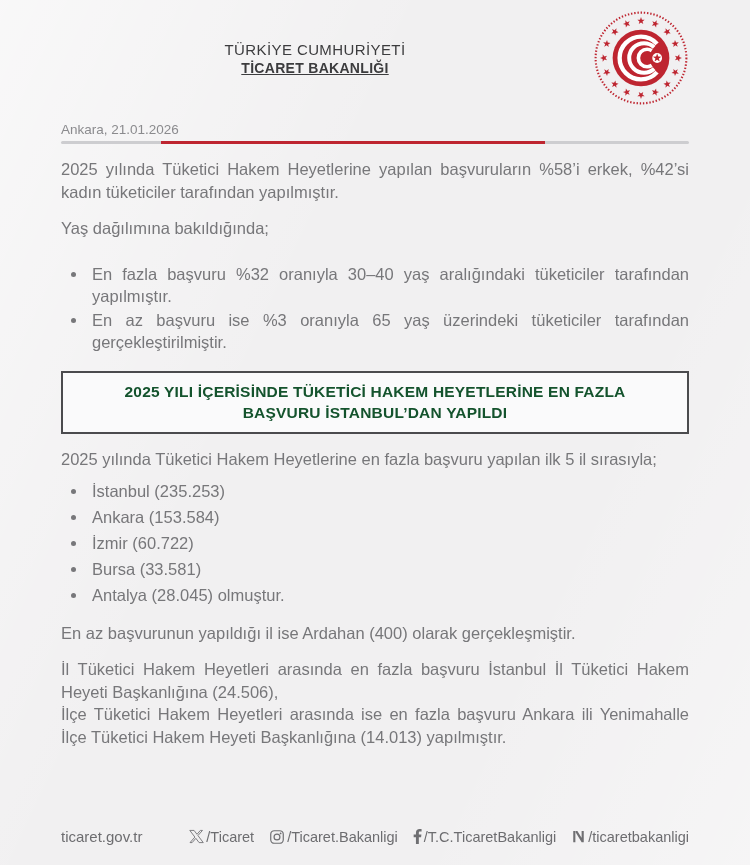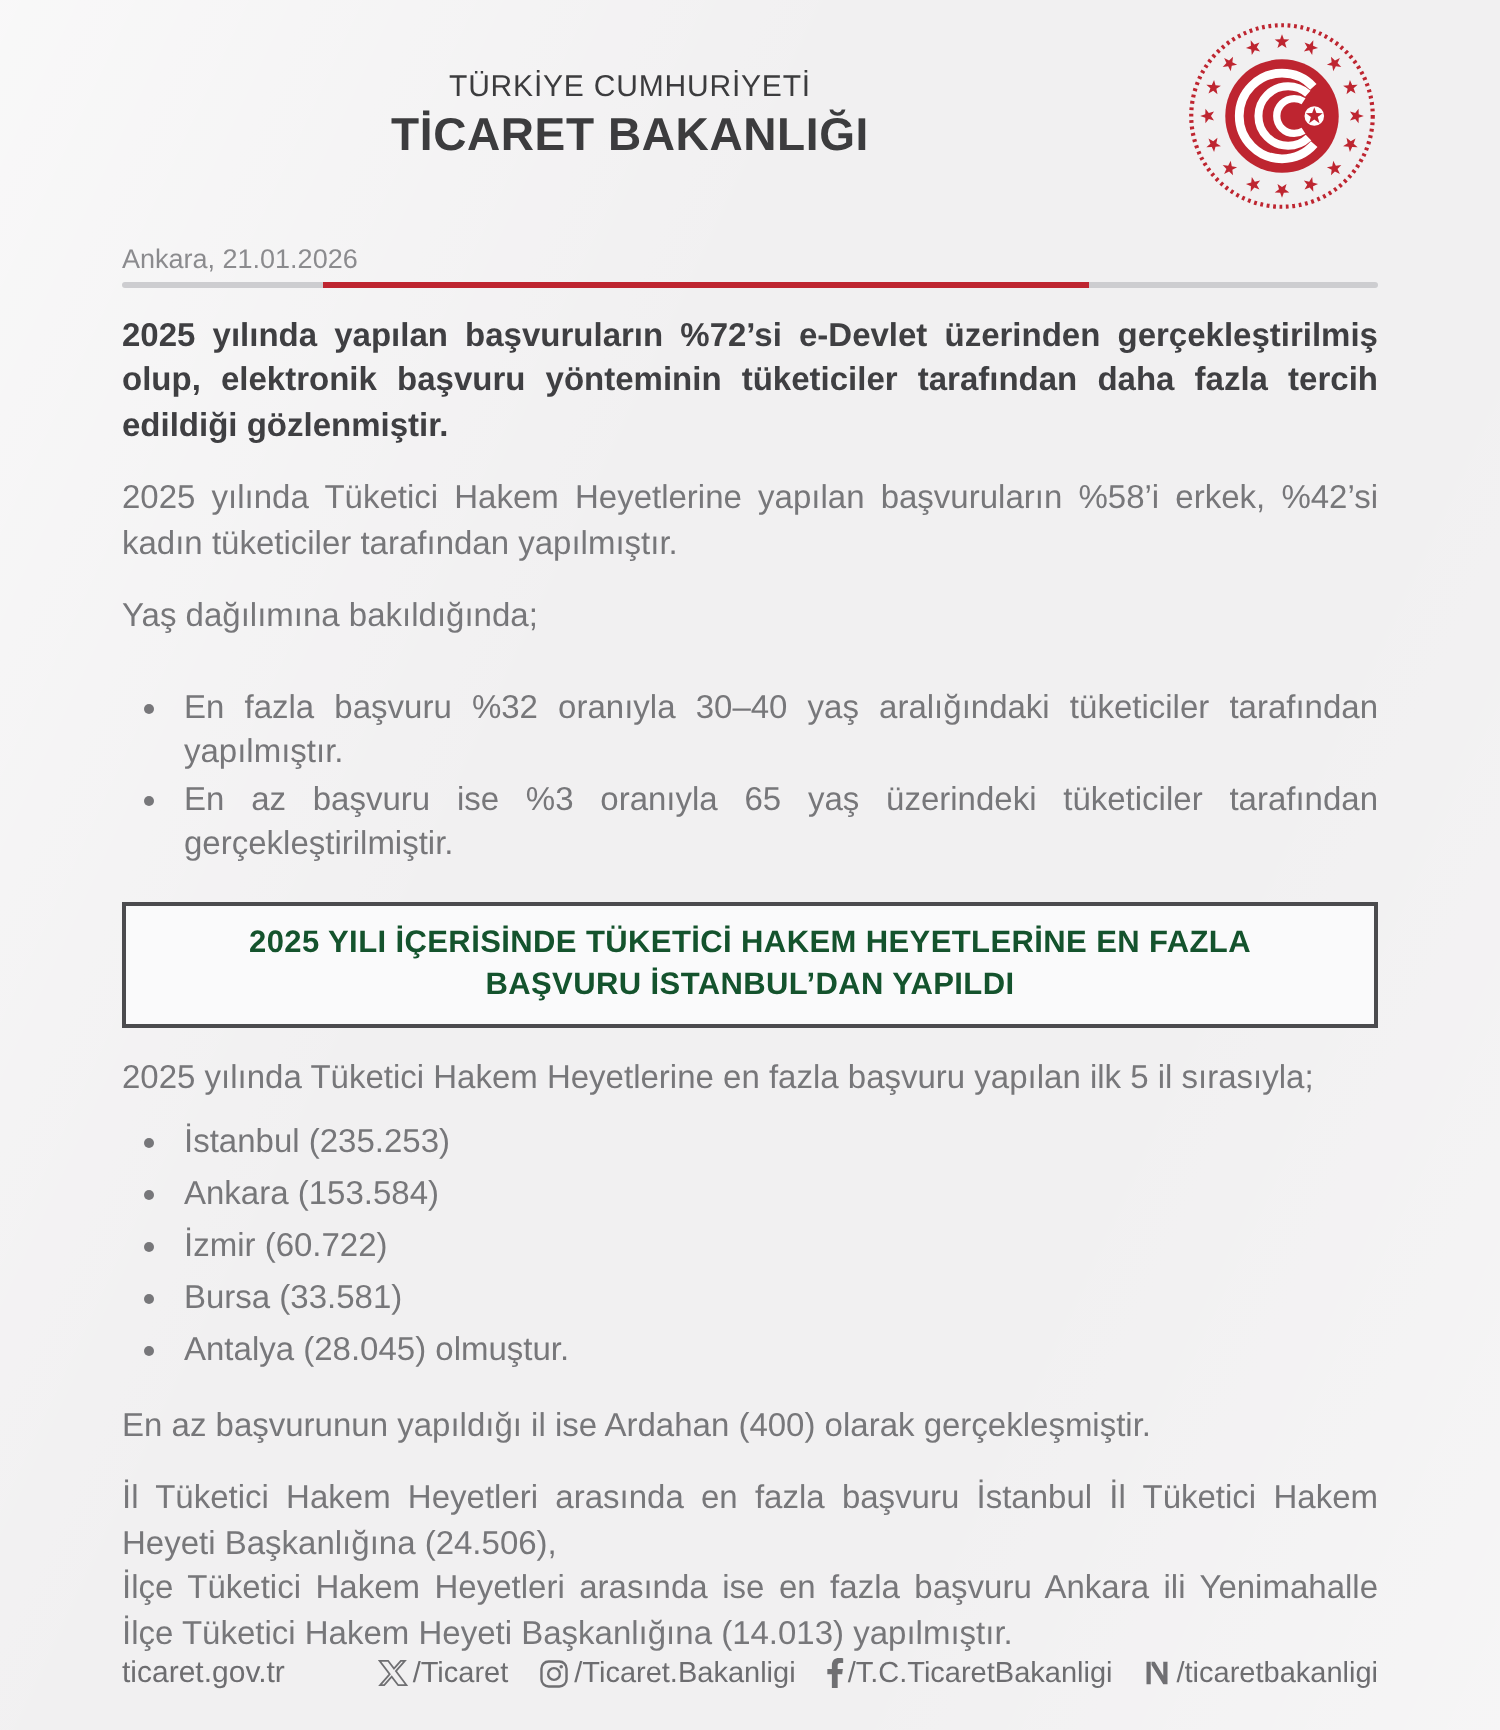--- a/index.html
+++ b/index.html
@@ -20,21 +20,21 @@
       #f1f0f1;
   }
   
   .masthead{
     margin-top:10px;
     display:flex;align-items:center;justify-content:space-between;
     gap:24px;
   }
   .org-block{flex:1;text-align:center;color:#3c3c3e;}
   .org-line1{font-size:15px;letter-spacing:.4px;font-weight:400;}
-  .org-line2{font-size:23px;font-weight:700;letter-spacing:.3px;margin-top:2px;}
+  .org-line2{font-size:14px;font-weight:700;letter-spacing:.3px;margin-top:2px;text-decoration:underline;}
   .logo{width:96px;height:96px;flex:0 0 96px;}
   .dateline{
     margin-top:16px;
     font-size:13.5px;color:#8b8b8e;
   }
   .divider{
     margin-top:4px;height:3px;border-radius:2px;
     background:linear-gradient(to right,
       #cdcdd0 0,#cdcdd0 16%,
       #be2530 16%,#be2530 77%,
@@ -124,21 +124,20 @@
       <use href="#st" transform="translate(73.5 55) scale(1.15)" fill="#be2530"></use>
     </svg>
 
   </div>
 
   <div class="dateline">Ankara, 21.01.2026</div>
   <div class="divider"></div>
 
   <div class="body-copy">
 
-    <p class="lead">2025 yılında yapılan başvuruların %72’si e-Devlet üzerinden gerçekleştirilmiş olup, elektronik başvuru yönteminin tüketiciler tarafından daha fazla tercih edildiği gözlenmiştir.</p>
 
     <p class="para">2025 yılında Tüketici Hakem Heyetlerine yapılan başvuruların %58’i erkek, %42’si kadın tüketiciler tarafından yapılmıştır.</p>
 
     <p class="intro">Yaş dağılımına bakıldığında;</p>
 
     <ul class="bullets">
       <li>En fazla başvuru %32 oranıyla 30–40 yaş aralığındaki tüketiciler tarafından yapılmıştır.</li>
       <li>En az başvuru ise %3 oranıyla 65 yaş üzerindeki tüketiciler tarafından gerçekleştirilmiştir.</li>
     </ul>
 

